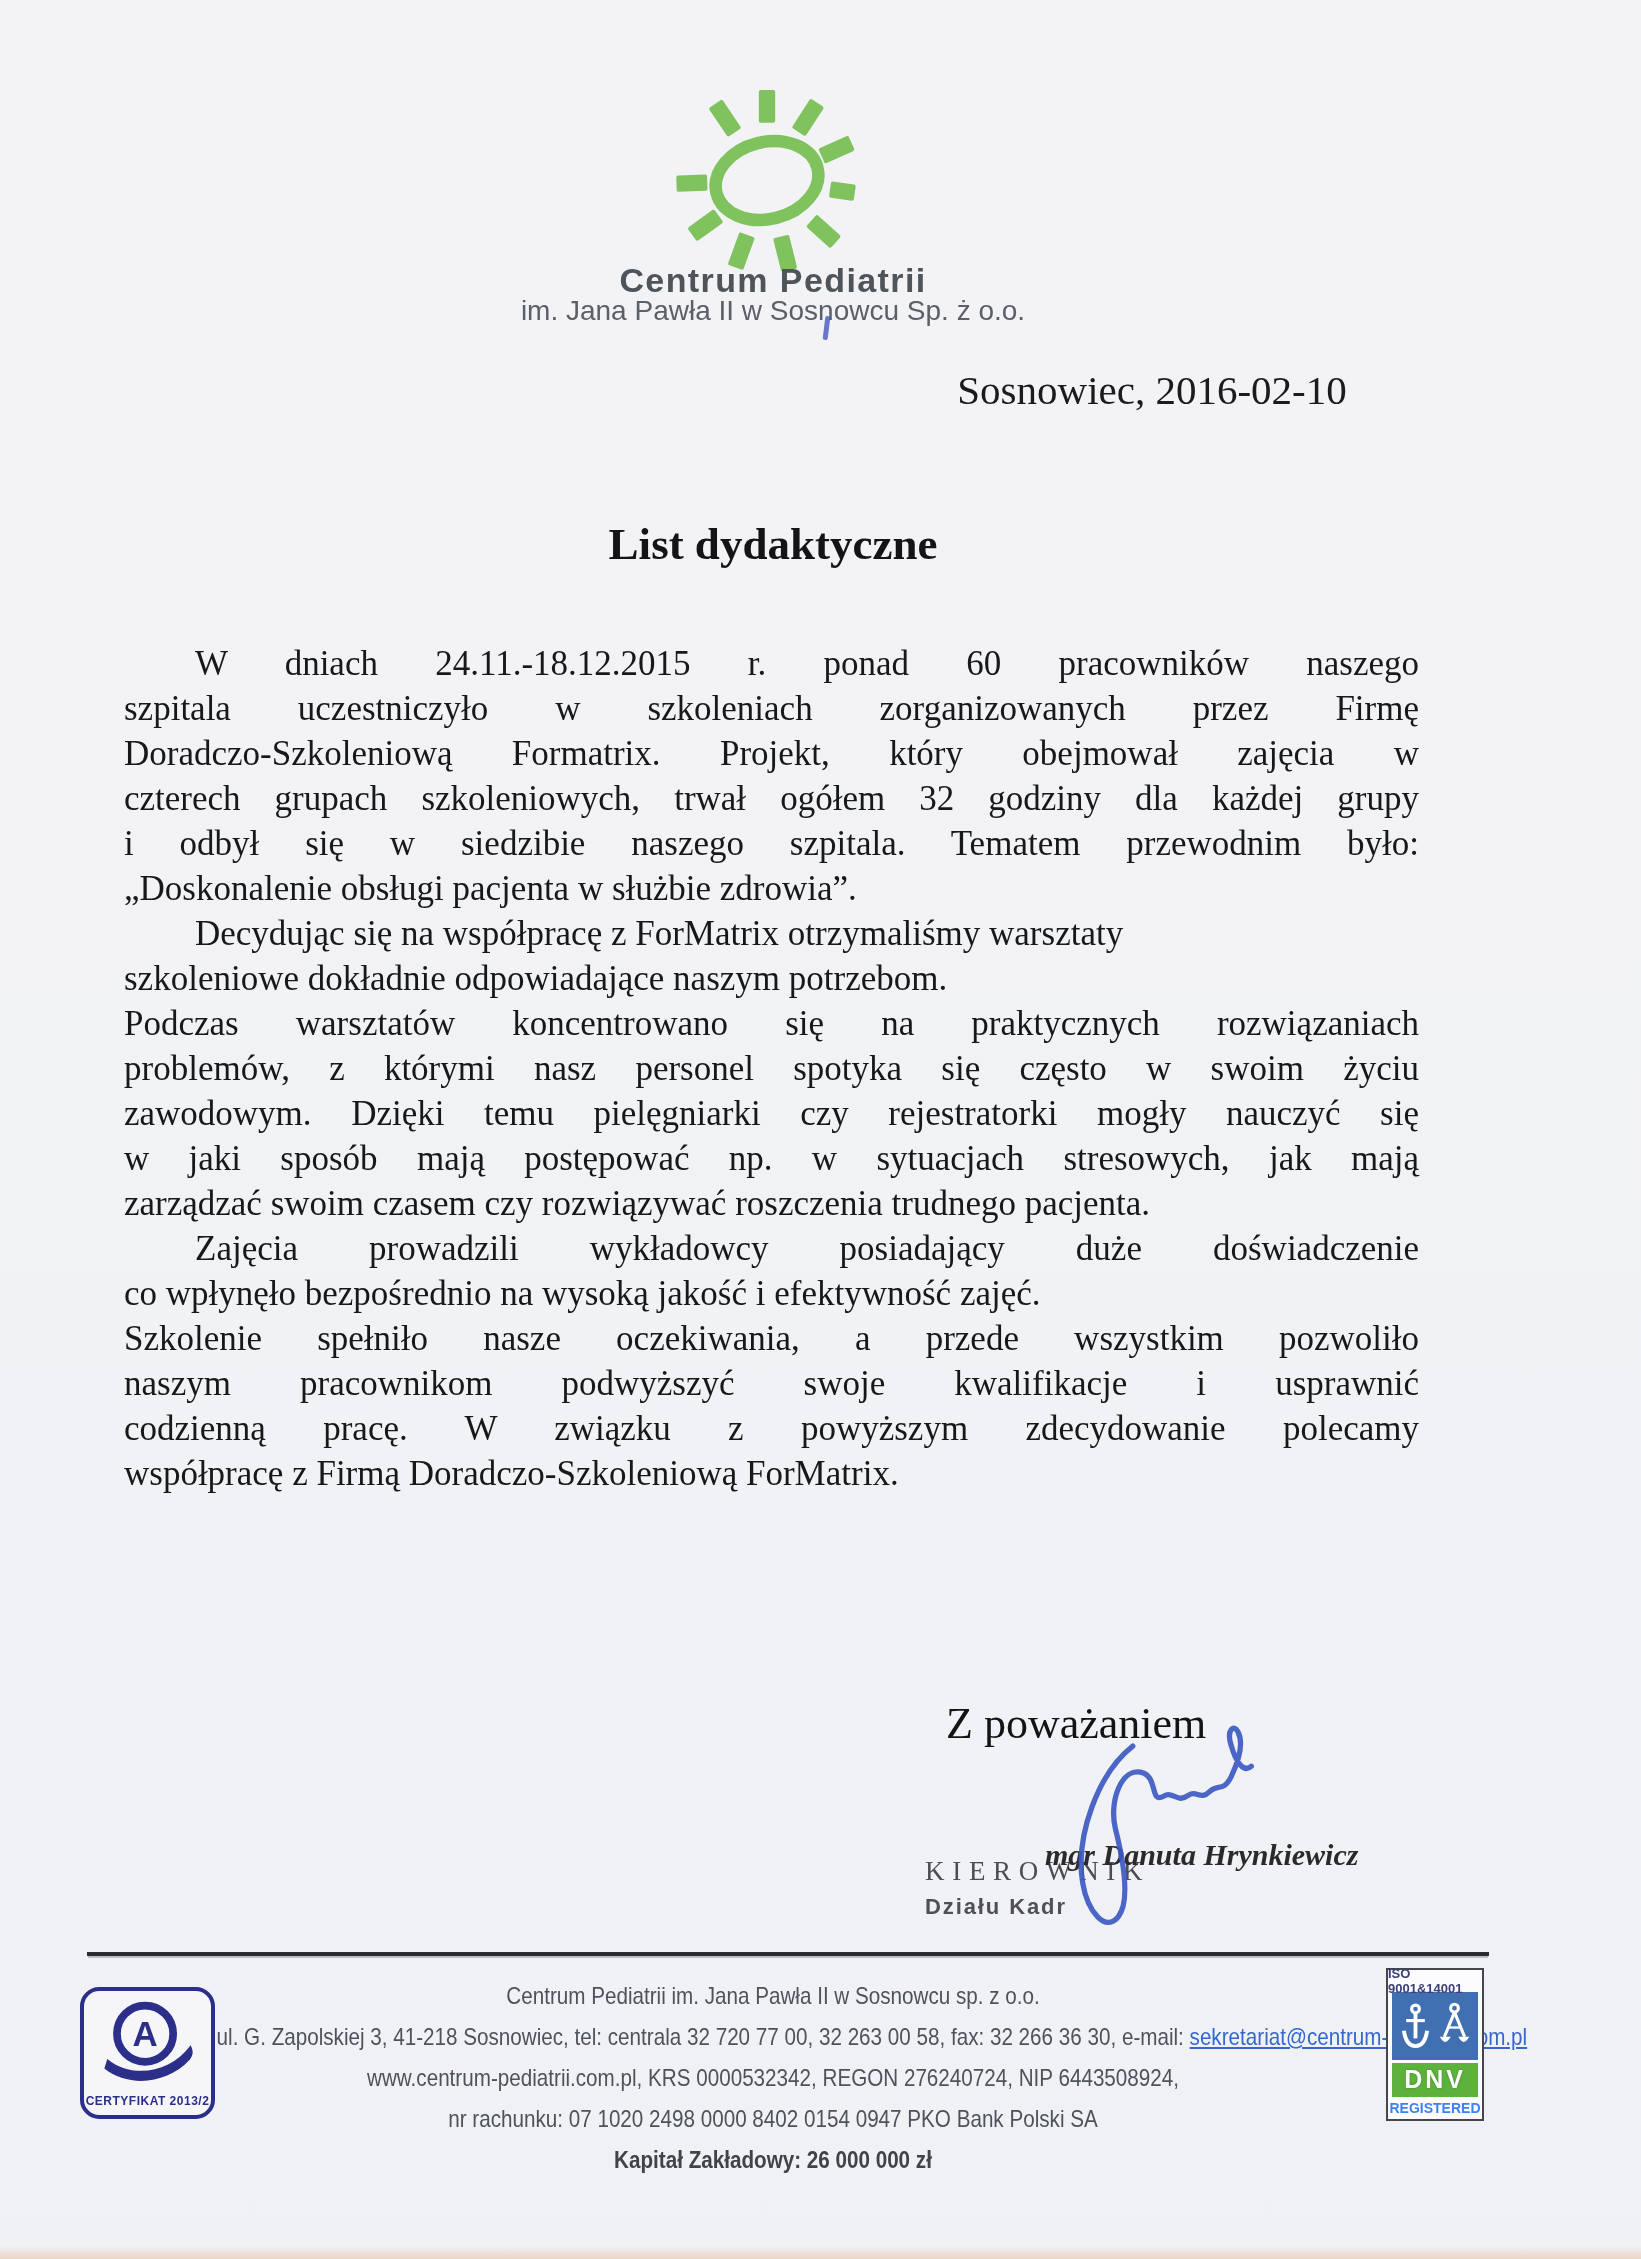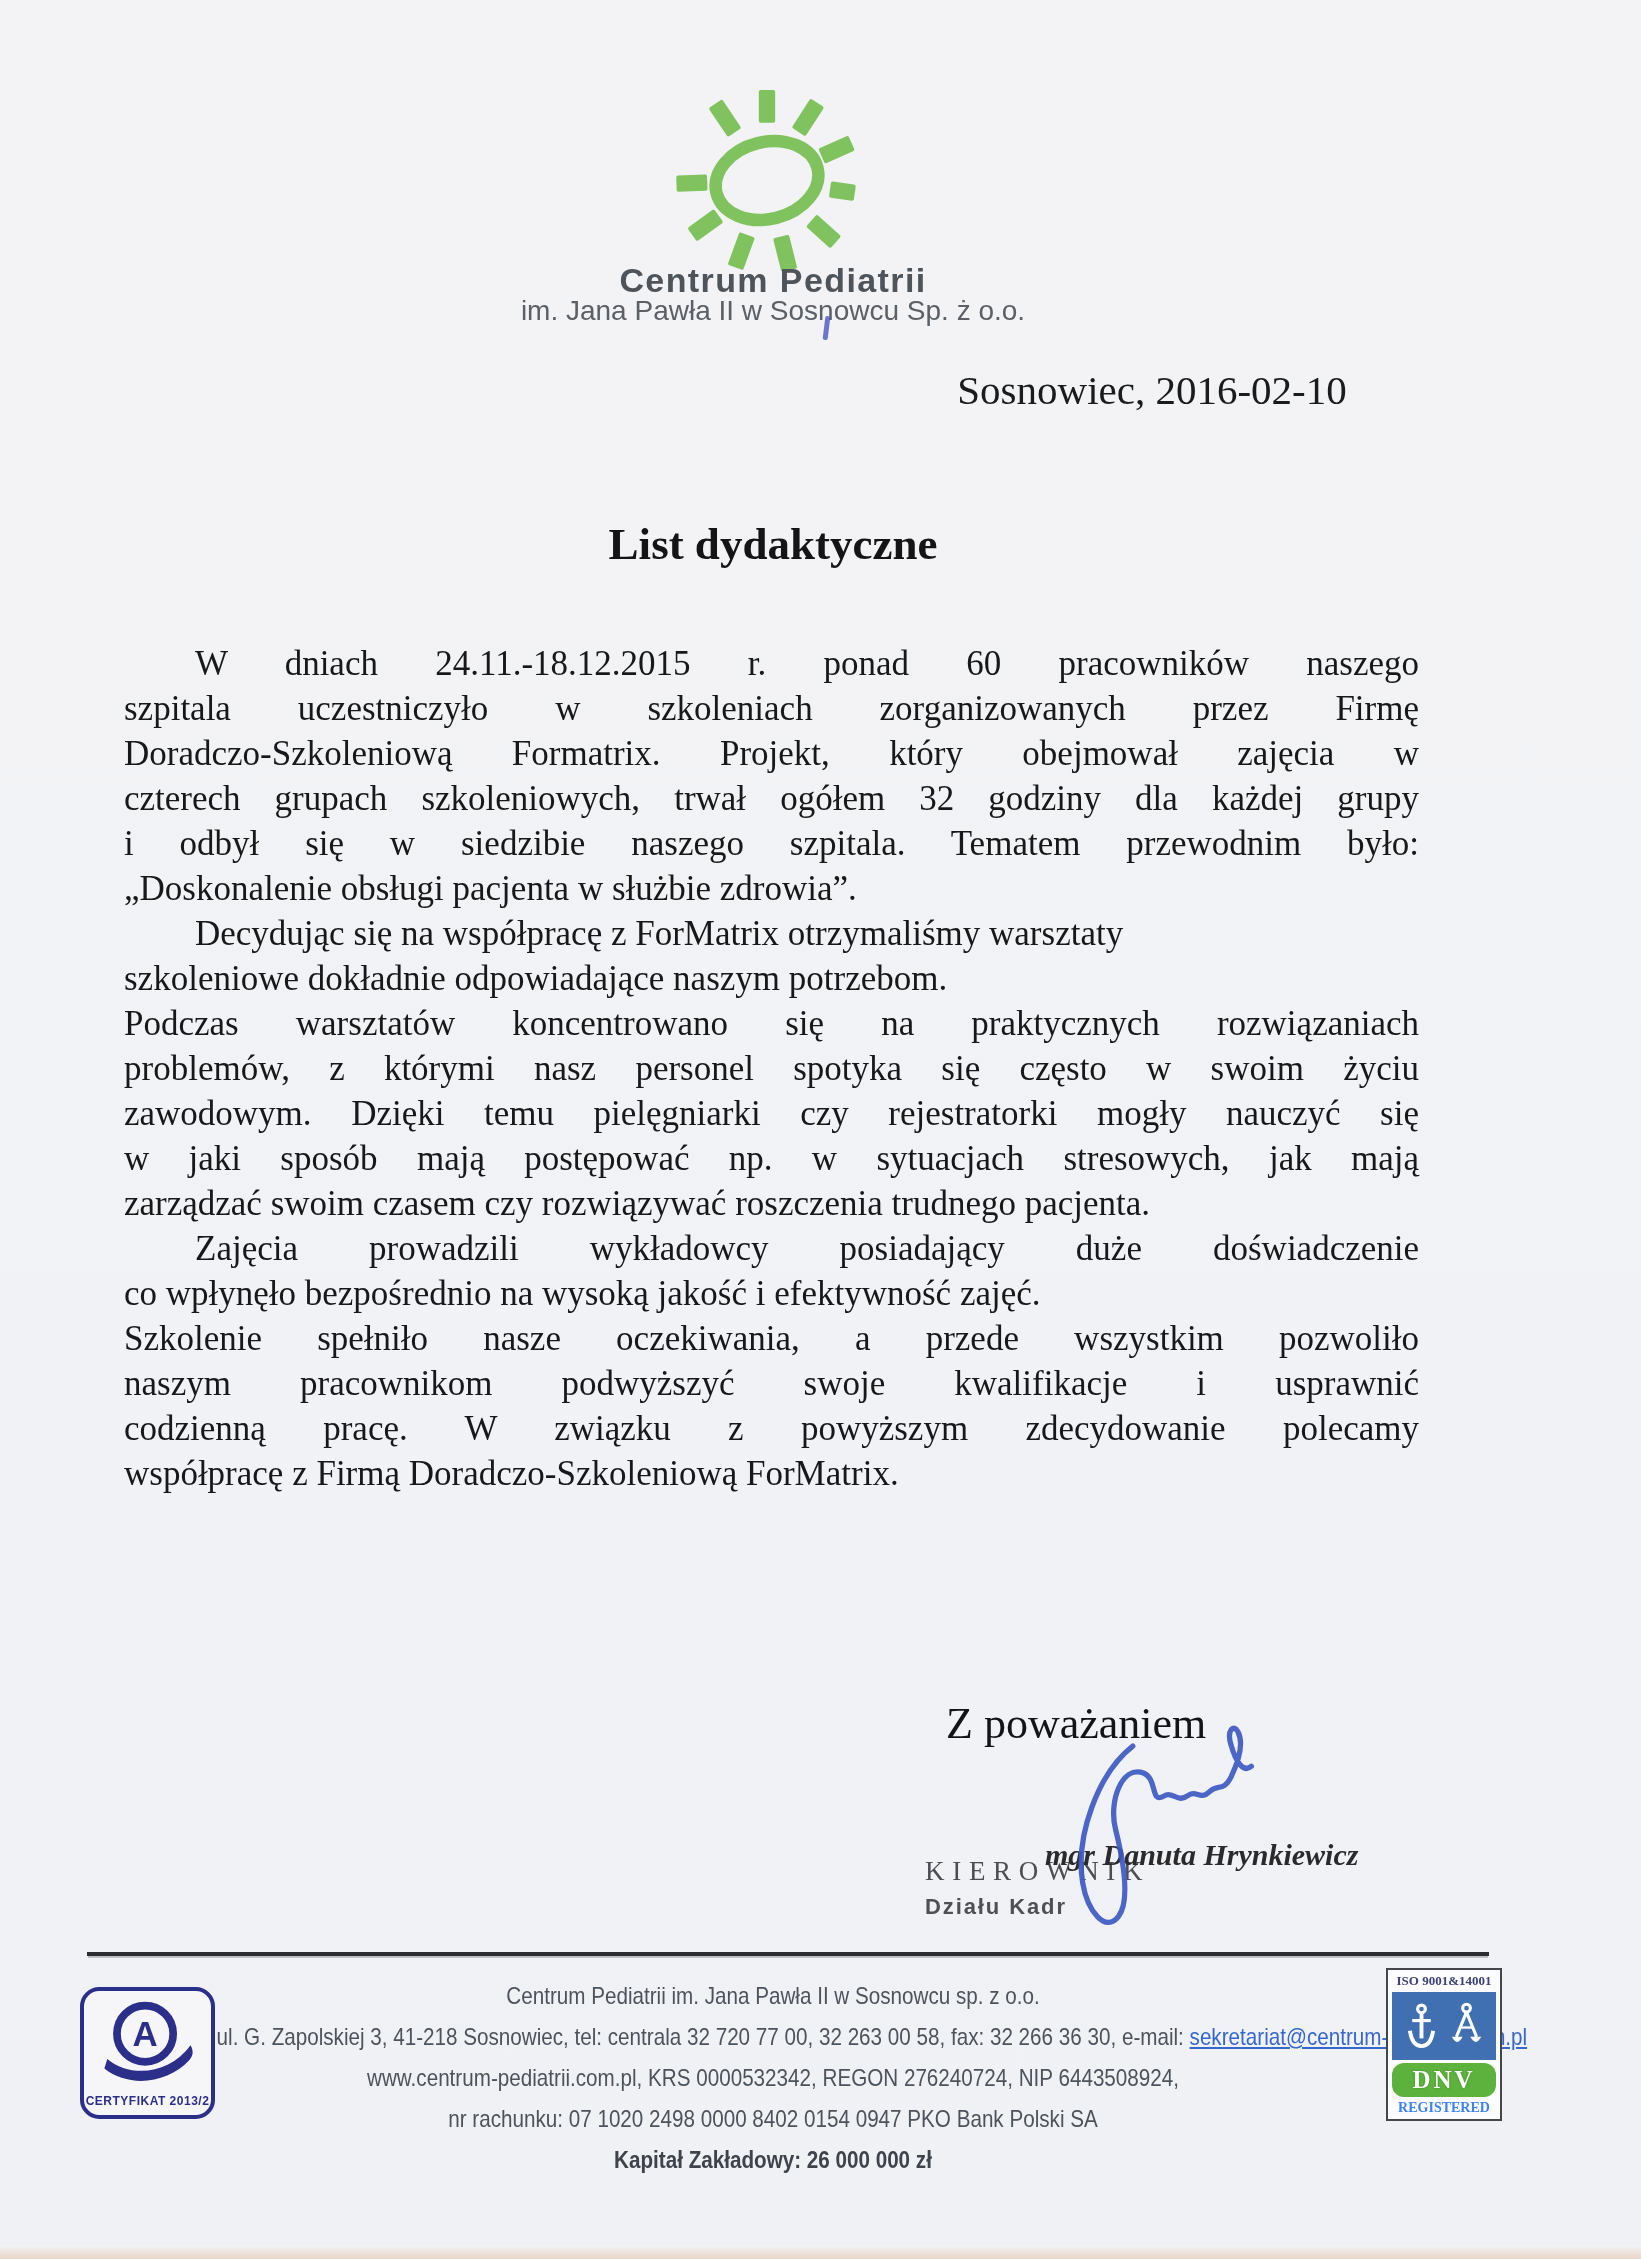--- a/index.html
+++ b/index.html
@@ -39,28 +39,28 @@
   .footer-line{white-space:nowrap;transform:scaleX(.86);transform-origin:50% 50%;}
   .footer-line.bold{font-weight:bold;color:#3f444c;}
   .email-link{color:#3567cf;text-decoration:underline;}
   
   .q-badge{left:80px;top:1987px;width:135px;height:132px;box-sizing:border-box;
     border:4.8px solid #2b2f8a;border-radius:19.3px;background:#f6f6f9;}
   .q-caption{position:absolute;left:0;bottom:6.8px;width:100%;text-align:center;
     font-family:"Liberation Sans",sans-serif;font-weight:bold;font-size:12px;
     color:#2b2f8a;letter-spacing:0.5px;}
   
-  .dnv-badge{left:1386px;top:1968px;width:116px;height:153px;box-sizing:border-box;
-    border:2.9px solid #44464b;background:#fcfcfe;font-family:Liberation Serif, serif;}
+  .dnv-badge{left:1386px;top:1968px;width:98px;height:153px;box-sizing:border-box;
+    border:2.9px solid #44464b;background:#fcfcfe;font-family:Liberation Sans, sans-serif;}
   .dnv-top{height:22px;display:flex;align-items:center;justify-content:center;
     font-weight:bold;font-size:13px;color:#3c4077;}
   .dnv-blue{height:68px;margin:0 3.9px;background:#4070b2;display:flex;
     align-items:center;justify-content:space-evenly;}
   .dnv-green{height:34px;margin:2.9px 3.9px 0 3.9px;background:#5cb23c;display:flex;
-    align-items:center;justify-content:center;border-radius:12px;}
+    align-items:center;justify-content:center;}
   .dnv-word{font-weight:bold;font-size:25px;letter-spacing:2.9px;color:#ffffff;
     text-shadow:0 0 1.9px #3f7d2a;}
   .dnv-bottom{height:23px;display:flex;align-items:center;justify-content:center;
     font-weight:bold;font-size:14px;color:#3b82f6;}
   .bottom-band{left:0;bottom:0;width:1641px;height:13.5px;
     background:linear-gradient(180deg,rgba(243,243,246,0),#ead5c7);}
 </style>
 </head>
 <body>
 

